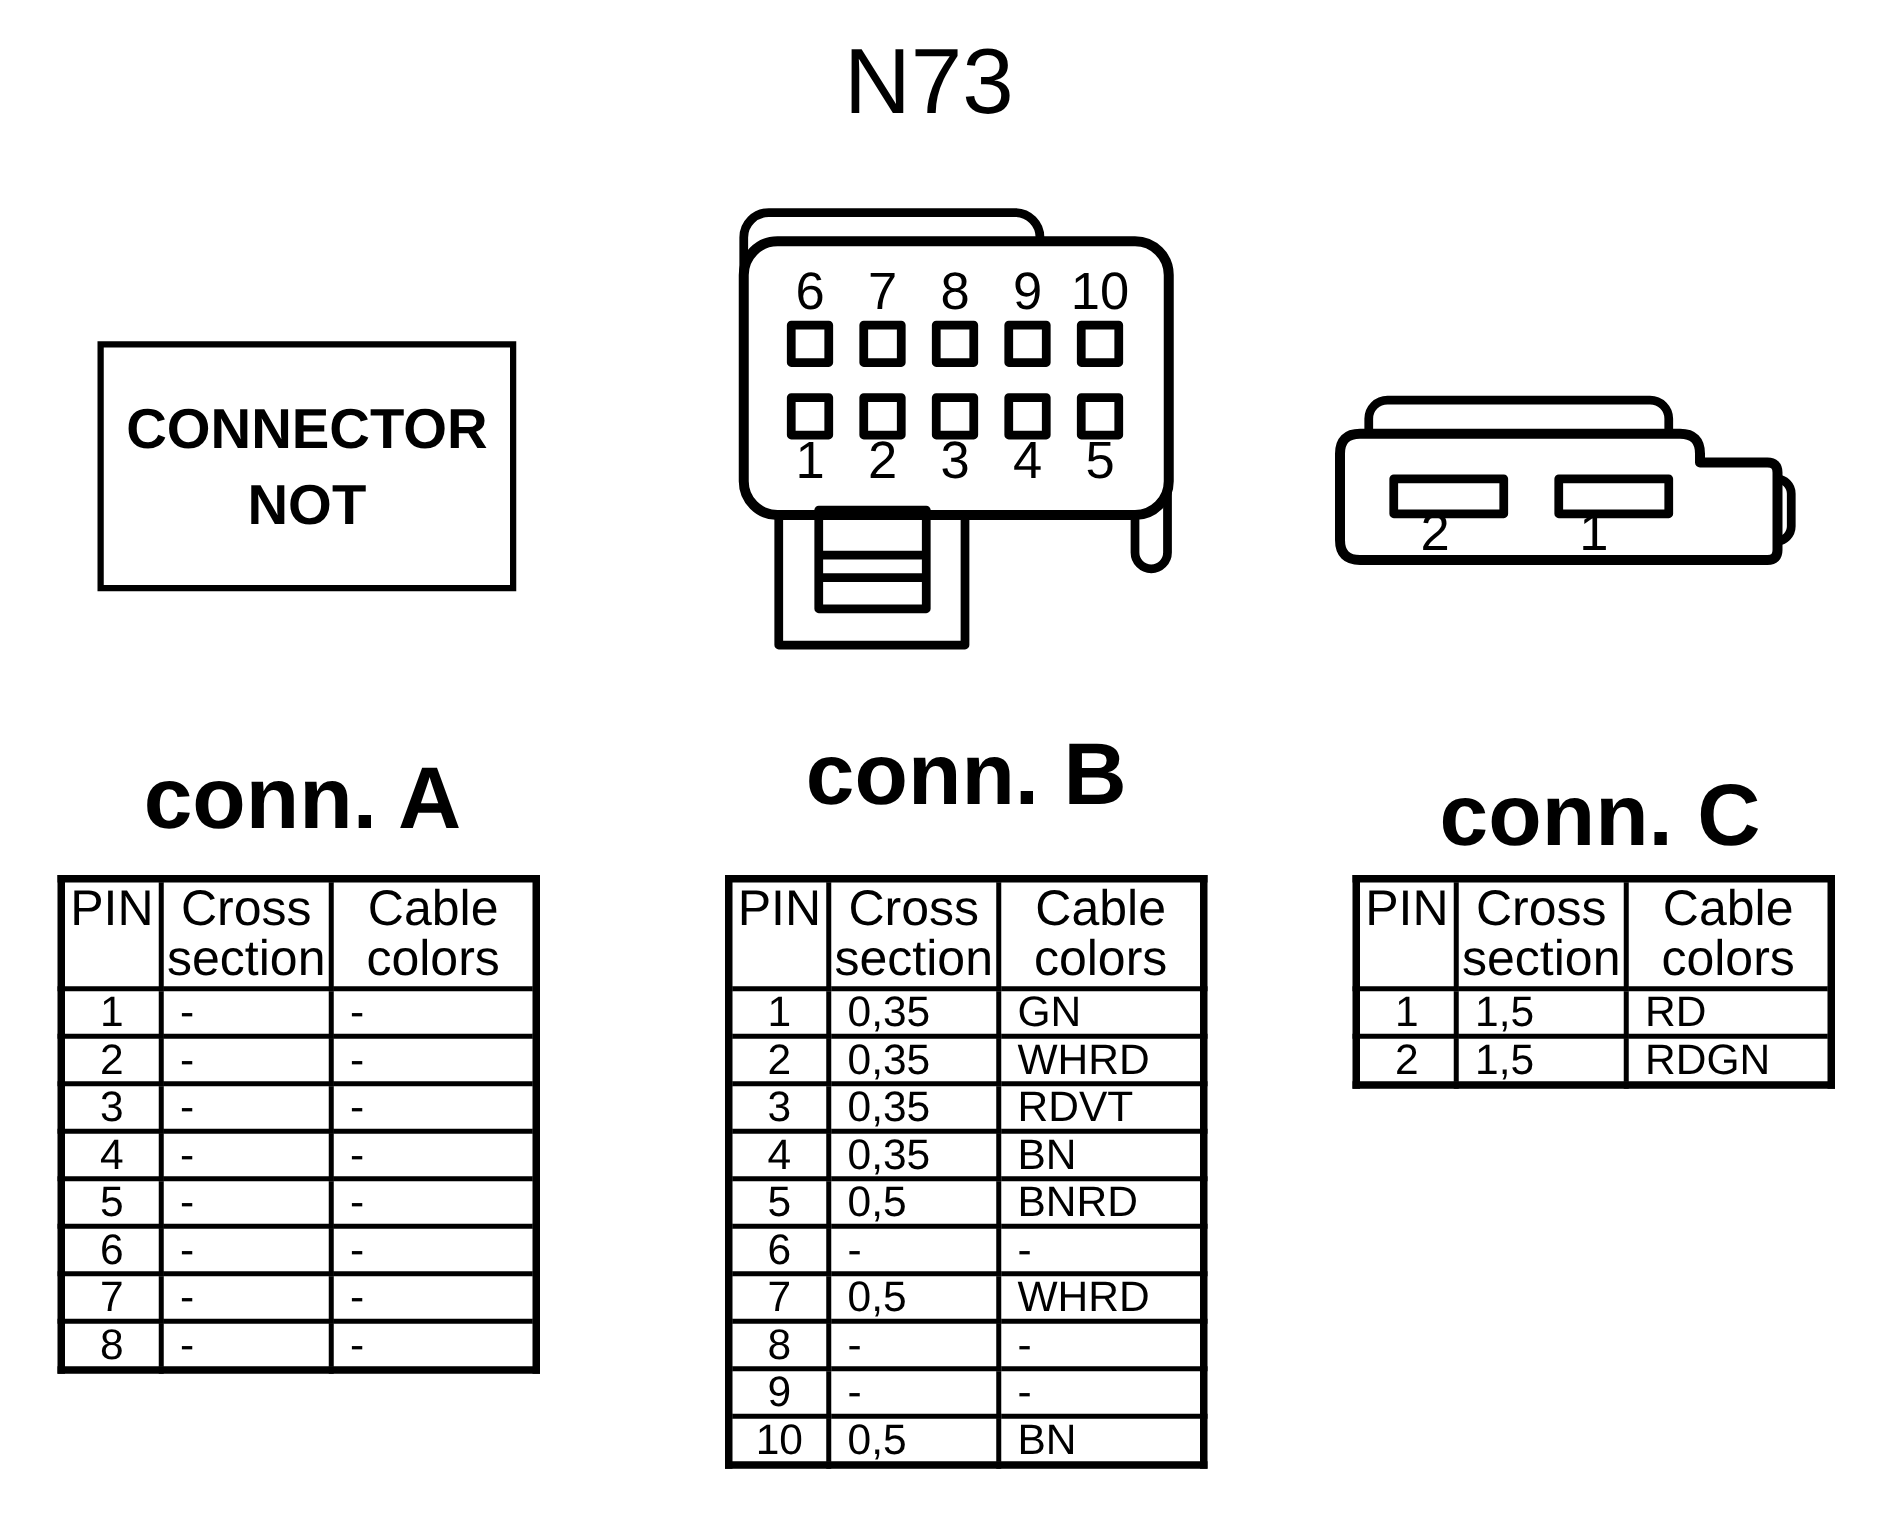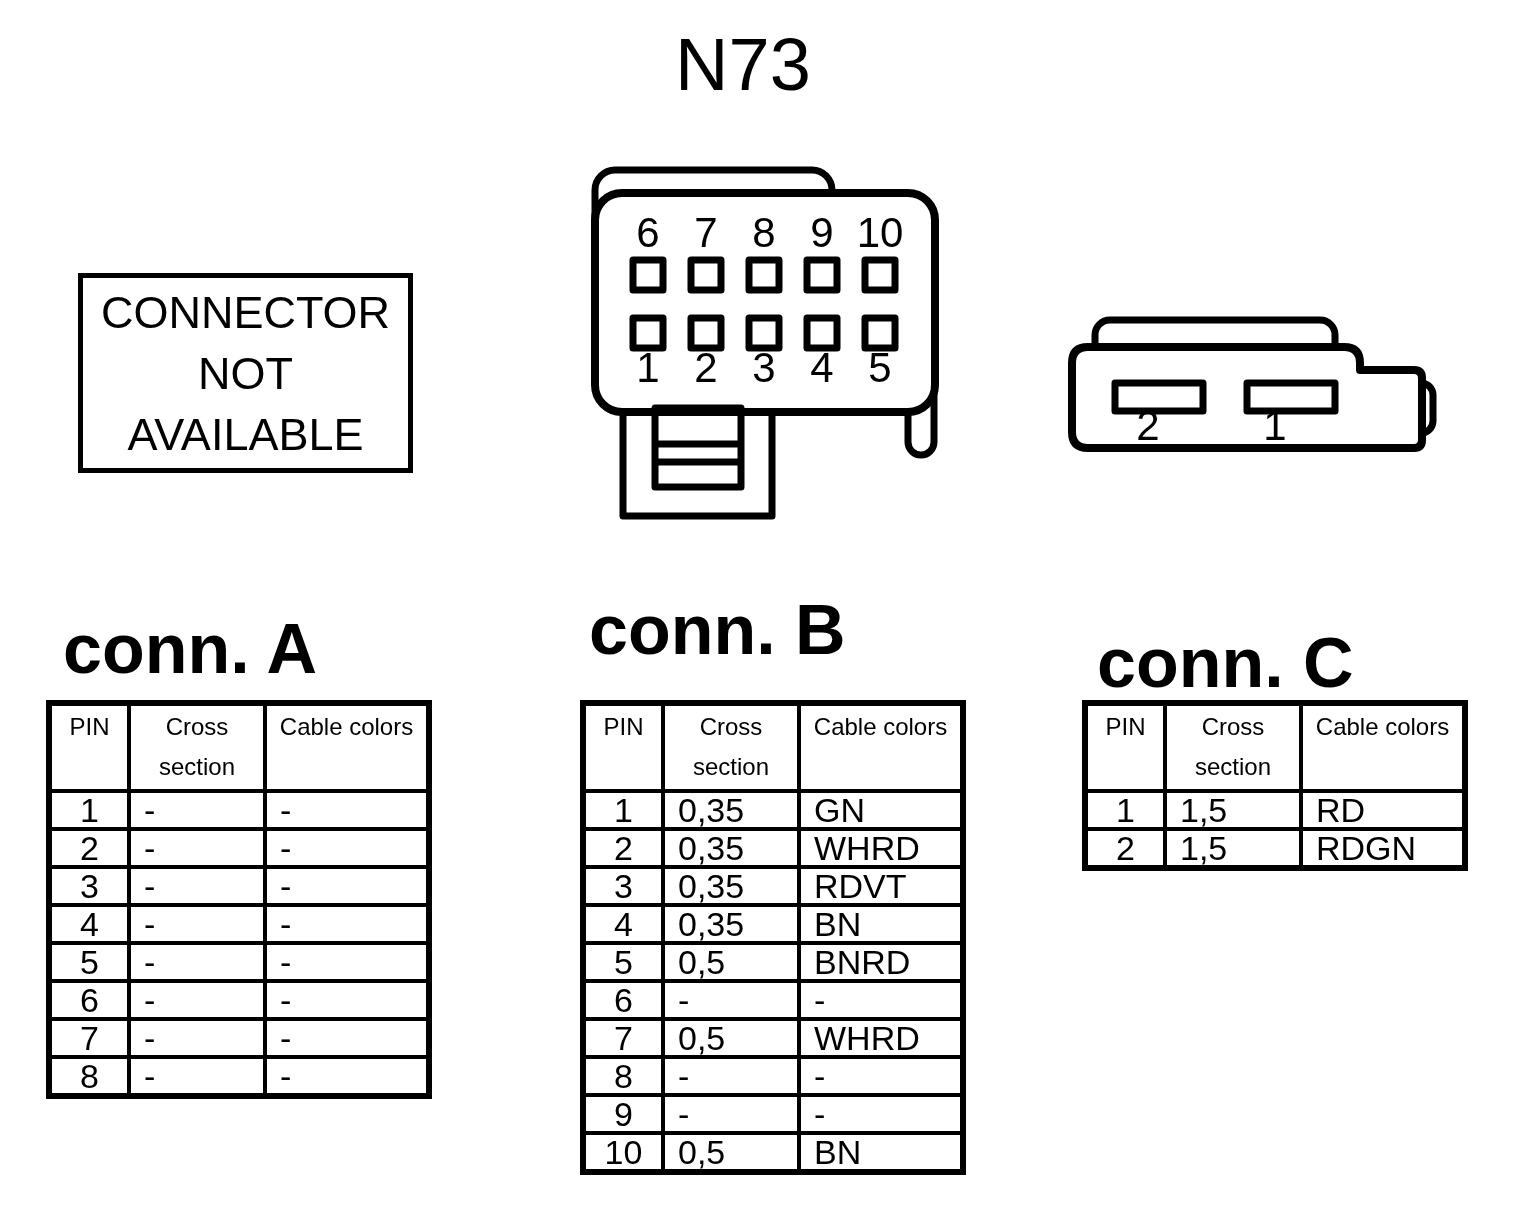--- a/index.html
+++ b/index.html
@@ -23,42 +23,42 @@
     text-align: center; margin: 0;
   }
 
   .notice-box {
     left: 78px; top: 273px;
     width: 335px; height: 200px;
     border: 5px solid #000;
     box-sizing: border-box;
     display: flex; flex-direction: column;
     justify-content: center; align-items: center;
-    font-size: 45px; font-weight: normal;
+    font-size: 45px; font-weight: bold;
     line-height: 61px; text-align: center;
   }
 
   .conn-title {
     font-size: 70px; font-weight: bold;
-    margin: 17px;
+    text-align: center; margin: 6px;
   }
   .title-a { left: 46px;   top: 592px; width: 380px; }
   .title-b { left: 572px;  top: 573px; width: 390px; }
   .title-c { left: 1080px; top: 606px; width: 388px; }
 
   table.pin-table {
     border-collapse: collapse;
     background: #fff;
     table-layout: fixed;
   }
   table.pin-table { border: 6px solid #000; }
   table.pin-table th, table.pin-table td { border: 4px solid #000; }
   table.pin-table th {
     font-weight: normal;
-    font-size: 24px; line-height: 40px;
+    font-size: 40px; line-height: 40px;
     text-align: center; vertical-align: top;
     padding: 1px 0 2px 0;
     height: 80px;
   }
   table.pin-table td {
     font-size: 34px; line-height: 34px;
     height: 34px; padding: 0;
     vertical-align: middle;
     white-space: nowrap; overflow: hidden;
   }
@@ -81,21 +81,20 @@
   .svg-c { left: 1065px; top: 312px; }
 </style>
 </head>
 <body>
 
 <h1 class="abs page-title">N73</h1>
 
 <div class="abs notice-box">
   <span>CONNECTOR</span>
   <span>NOT</span>
-  <span>AVAILABLE</span>
 </div>
 
 <svg class="abs svg-b" width="380" height="372" viewBox="0 0 380 372">
   <g stroke="#000000" stroke-linejoin="round">
     <rect x="10" y="12" width="237" height="80" rx="20" fill="#ffffff" stroke-width="7"></rect>
     <rect x="323" y="180" width="26" height="117" rx="13" fill="#ffffff" stroke-width="7"></rect>
     <rect x="10" y="35" width="340" height="219" rx="27" fill="#ffffff" stroke-width="8"></rect>
     <path d="M 38 250 L 38 358 L 187 358 L 187 250" fill="none" stroke-width="7"></path>
     <rect x="70" y="250" width="86" height="79" fill="none" stroke-width="7"></rect>
     <line x1="70" y1="286" x2="156" y2="286" stroke-width="7"></line>

